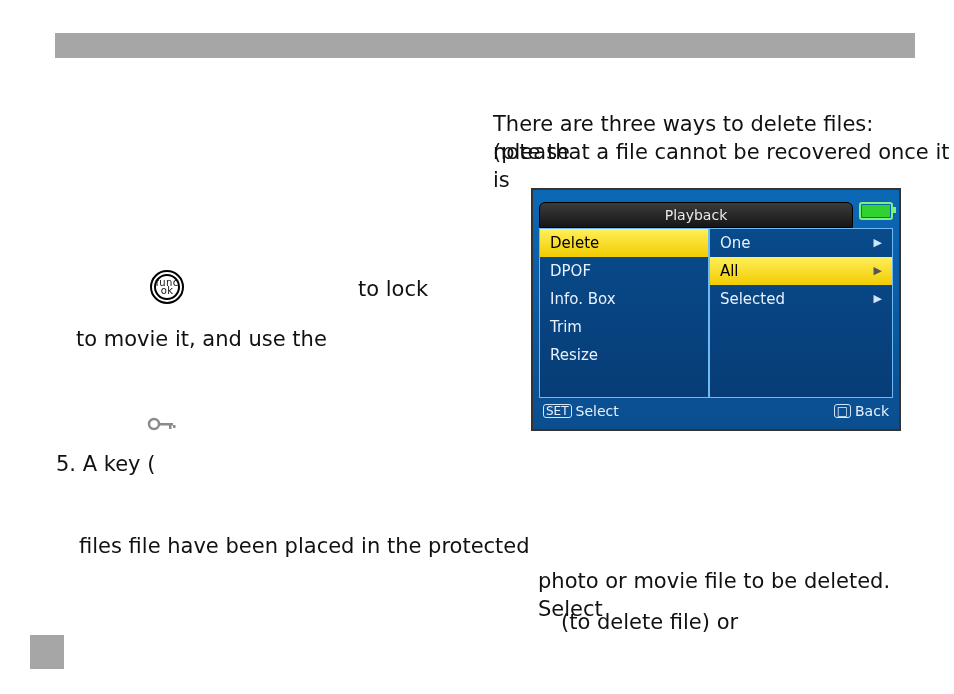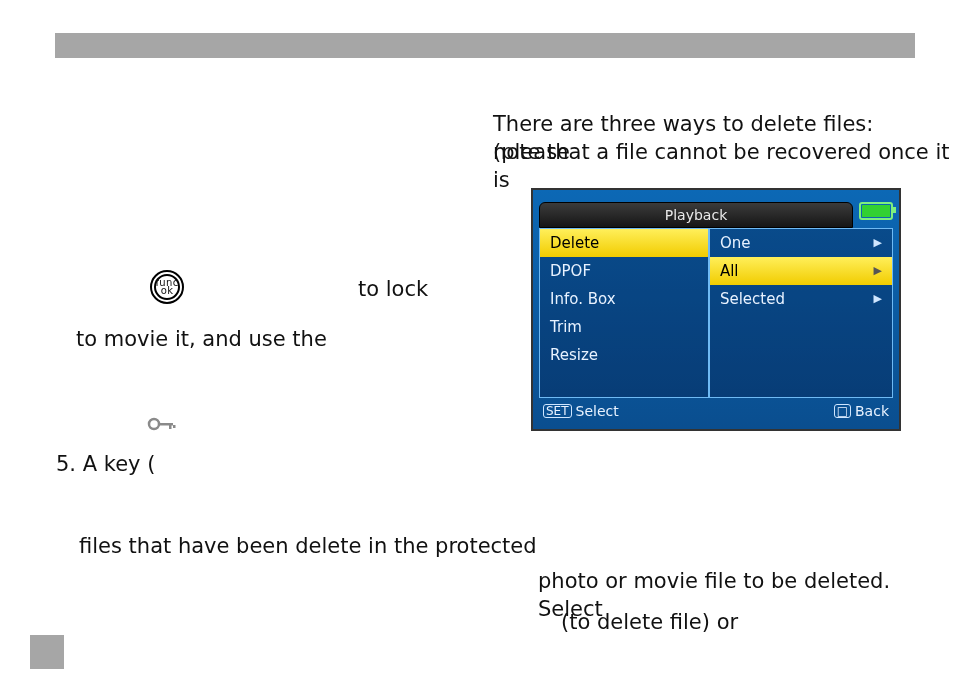--- a/index.html
+++ b/index.html
@@ -57,21 +57,21 @@
         font-size:12px;padding:0 2px;line-height:12px;}
 </style>
 </head>
 <body>
 
 <div class="bar"></div>
 
 <span class="txt" style="left:358px;top:275px;">to lock</span>
 <span class="txt" style="left:76px;top:325px;">to movie it, and use the</span>
 <span class="txt" style="left:56px;top:412px;margin-top:38px;">5. A key (</span>
-<span class="txt" style="left:79px;top:532px;">files that have been delete in the protected</span>
+<span class="txt" style="left:79px;top:532px;">files file have been placed in the protected</span>
 
 <div class="funcok">
   <div class="o"></div>
   <div class="i">
     <span>func</span>
     <span>ok</span>
   </div>
 </div>
 
 <div class="keyicon">

